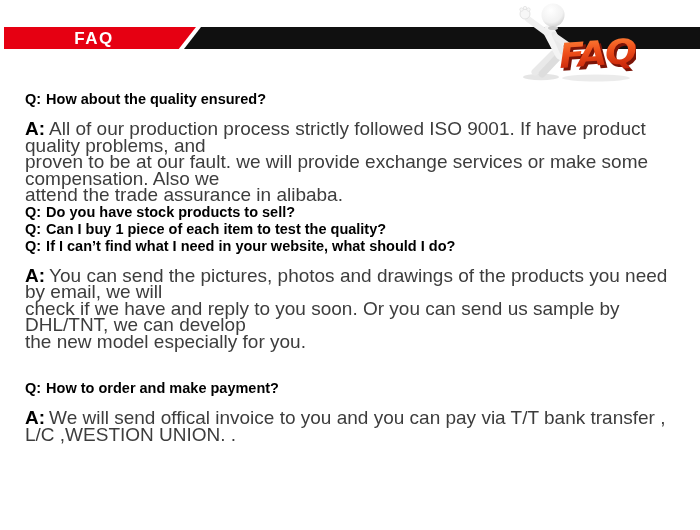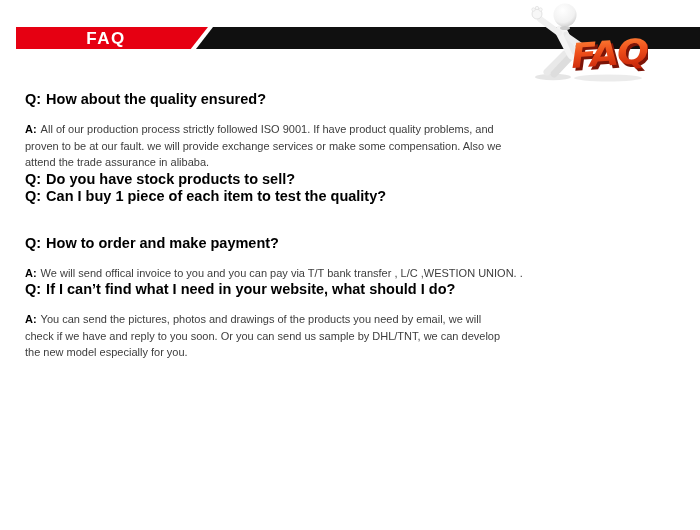--- a/index.html
+++ b/index.html
@@ -5,21 +5,21 @@
   html,body{margin:0;padding:0;}
   body{
     width:700px;height:530px;
     background:#ffffff;
     font-family:"Liberation Sans","DejaVu Sans",sans-serif;
     position:relative;
     overflow:hidden;
   }
 
   
-  .banner{position:absolute;top:0;left:12px;width:636px;height:82px;}
+  .banner{position:absolute;top:0;left:0;width:636px;height:82px;}
   .bar-red{
     position:absolute;top:27px;left:4px;width:192px;height:22px;
     background:#E60012;
     clip-path:polygon(0 0,100% 0,91% 100%,0 100%);
     box-shadow:0 2px 3px rgba(0,0,0,0.18);
     z-index:1;
   }
   .bar-black{
     position:absolute;top:27px;left:184px;width:516px;height:22px;
     background:#101010;
@@ -43,21 +43,21 @@
   }
   .faq-item{}
   .faq-item:first-child{margin-top:17px;}
   .faq-item.last{margin-top:30px;}
   .q-line{
     margin:0;font-size:14.5px;font-weight:bold;color:#000000;line-height:17px;
   }
   .q-label{font-weight:bold;color:#000000;}
   .q-text{margin-left:5px;}
   .a-para{
-    margin:13px 0 0 0;font-size:11px;color:#3d3d3d;line-height:16.5px;
+    margin:13px 0 0 0;font-size:19px;color:#3d3d3d;line-height:16.5px;
   }
   .a-label{font-weight:bold;color:#000000;margin-right:4px;}
   .a-text{white-space:pre-line;}
 </style>
 </head>
 <body>
 
 <div class="banner">
   <div class="bar-red"></div>
   <div class="bar-black"></div>
@@ -116,25 +116,25 @@
   </div>
 
   <div class="faq-item">
     <p class="q-line"><span class="q-label">Q:</span><span class="q-text">Do you have stock products to sell?</span></p>
   </div>
 
   <div class="faq-item">
     <p class="q-line"><span class="q-label">Q:</span><span class="q-text">Can I buy 1 piece of each item to test the quality?</span></p>
   </div>
 
-  <div class="faq-item last">
-    <p class="q-line"><span class="q-label">Q:</span><span class="q-text">How to order and make payment?</span></p>
-    <p class="a-para"><span class="a-label">A:</span><span class="a-text">We will send offical invoice to you and you can pay via T/T bank transfer , L/C ,WESTION UNION. .</span></p>
-  </div>
-
   <div class="faq-item">
     <p class="q-line"><span class="q-label">Q:</span><span class="q-text">If I can’t find what I need in your website, what should I do?</span></p>
     <p class="a-para"><span class="a-label">A:</span><span class="a-text">You can send the pictures, photos and drawings of the products you need by email, we will
 check if we have and reply to you soon. Or you can send us sample by DHL/TNT, we can develop
 the new model especially for you.</span></p>
   </div>
 
+  <div class="faq-item last">
+    <p class="q-line"><span class="q-label">Q:</span><span class="q-text">How to order and make payment?</span></p>
+    <p class="a-para"><span class="a-label">A:</span><span class="a-text">We will send offical invoice to you and you can pay via T/T bank transfer , L/C ,WESTION UNION. .</span></p>
+  </div>
+
 </div>
 
 </body></html>

